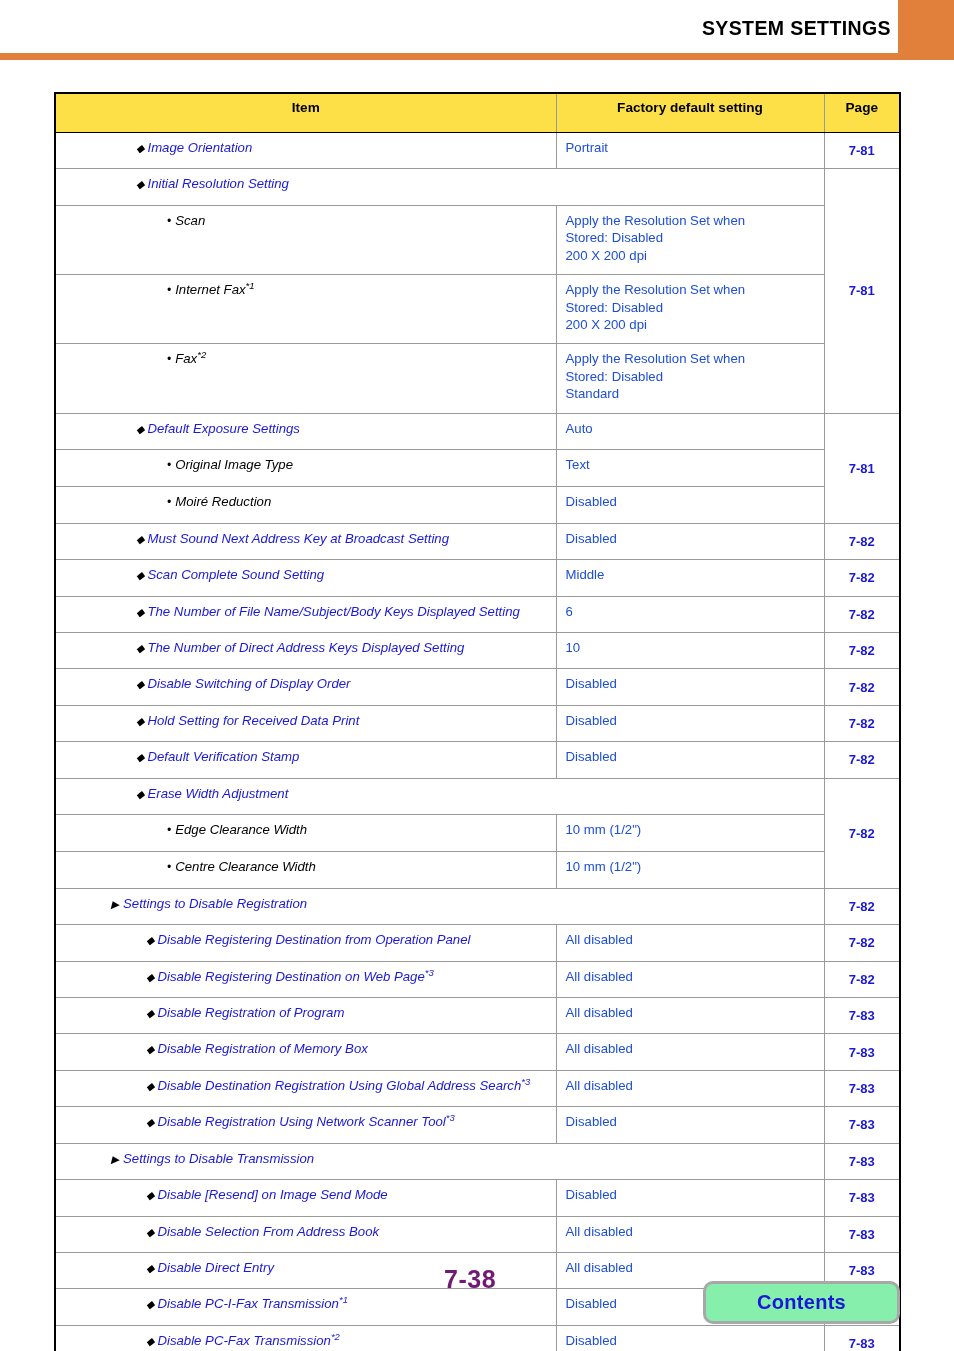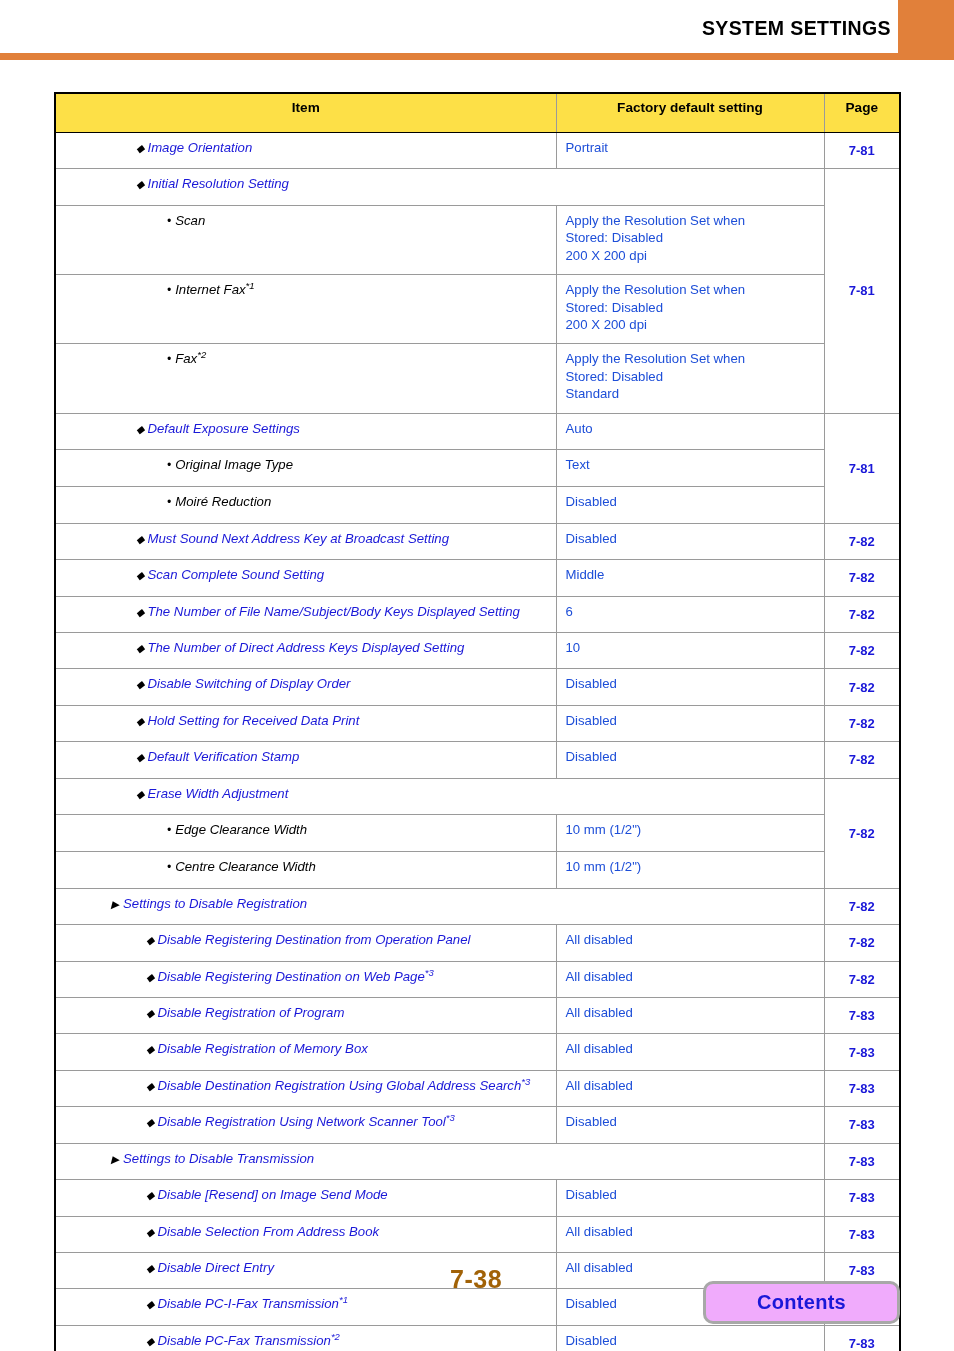--- a/index.html
+++ b/index.html
@@ -140,32 +140,31 @@
   .defline { display: block; }
 
   
   .page-number {
     position: absolute;
     left: 444px;
     top: 1265px;
     font-size: 25px;
     font-weight: bold;
     letter-spacing: 0.5px;
-    color: #a16207;
-    margin-left: 6px;
+    color: #701a75;
   }
   .contents-button {
     position: absolute;
     left: 703px;
     top: 1281px;
     width: 197px;
     height: 43px;
     border: 3px solid #a8a8a8;
     border-radius: 10px;
-    background: #f0abfc;
+    background: #86efac;
     box-sizing: border-box;
     display: flex;
     align-items: center;
     justify-content: center;
   }
   .contents-button span {
     color: #1a18d8;
     font-weight: bold;
     font-size: 20px;
     letter-spacing: 0.3px;

